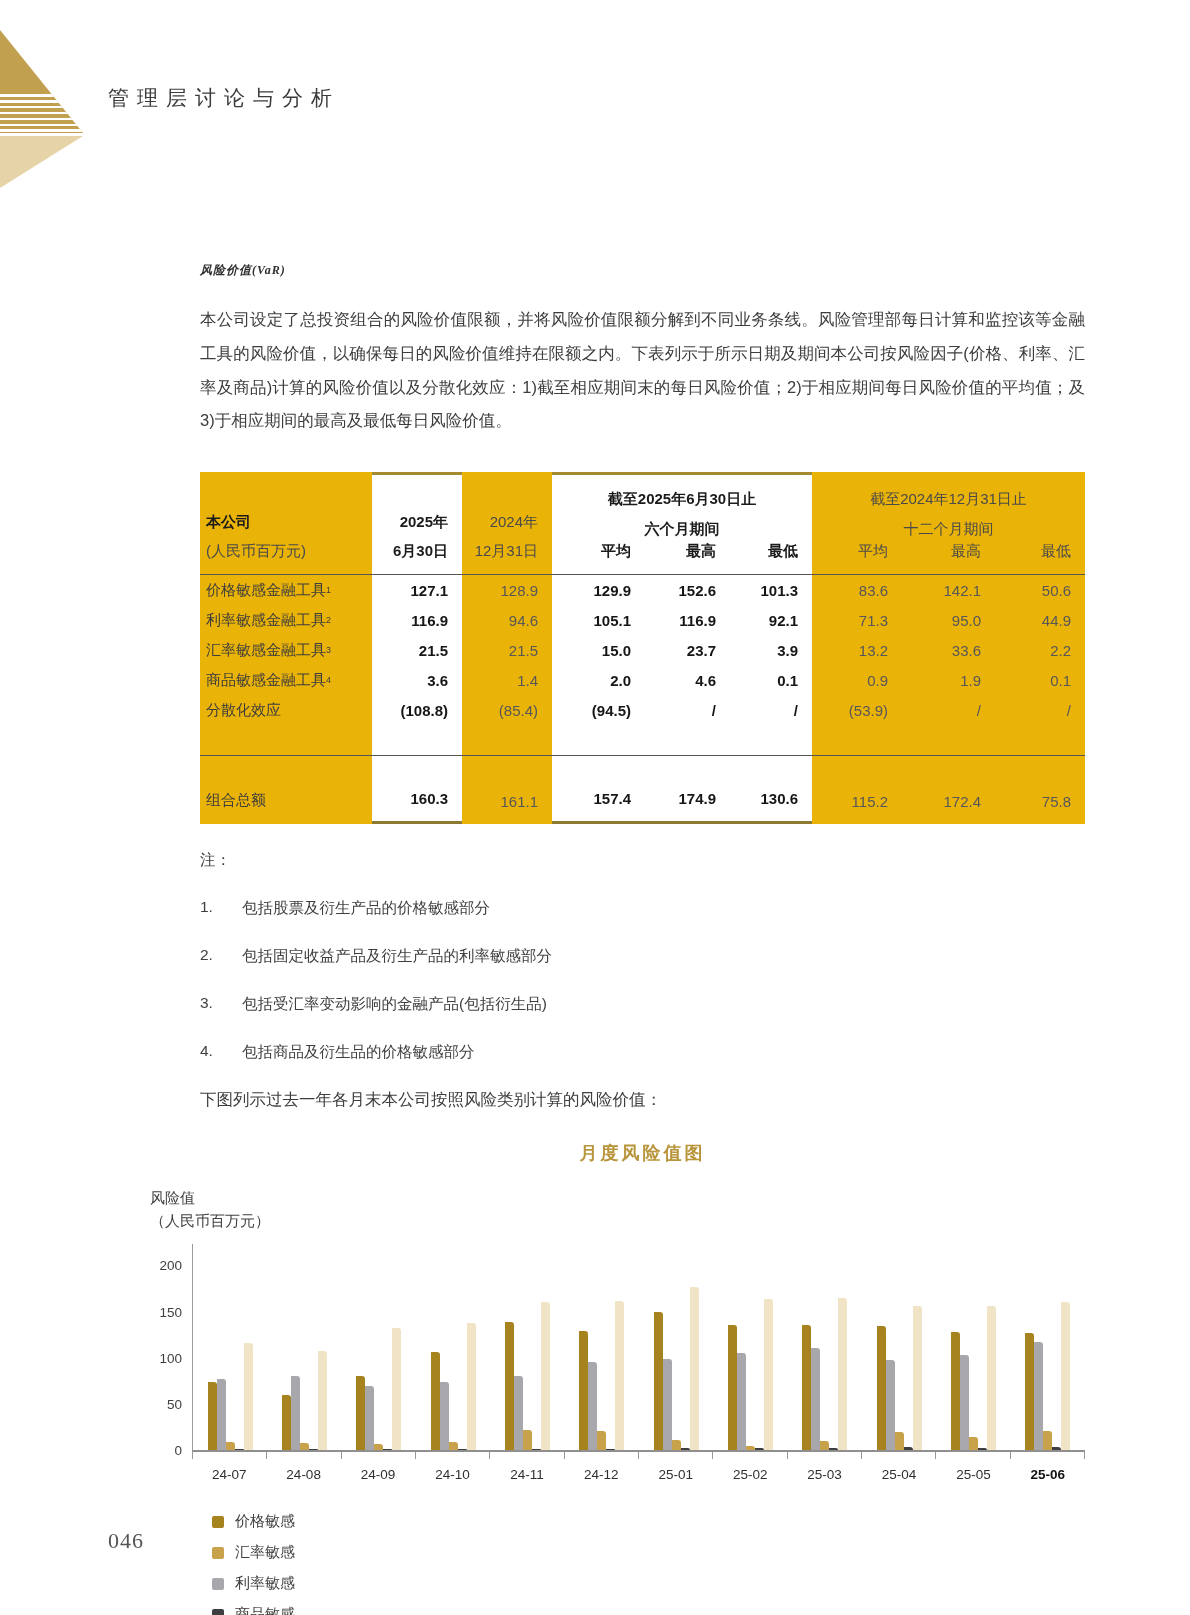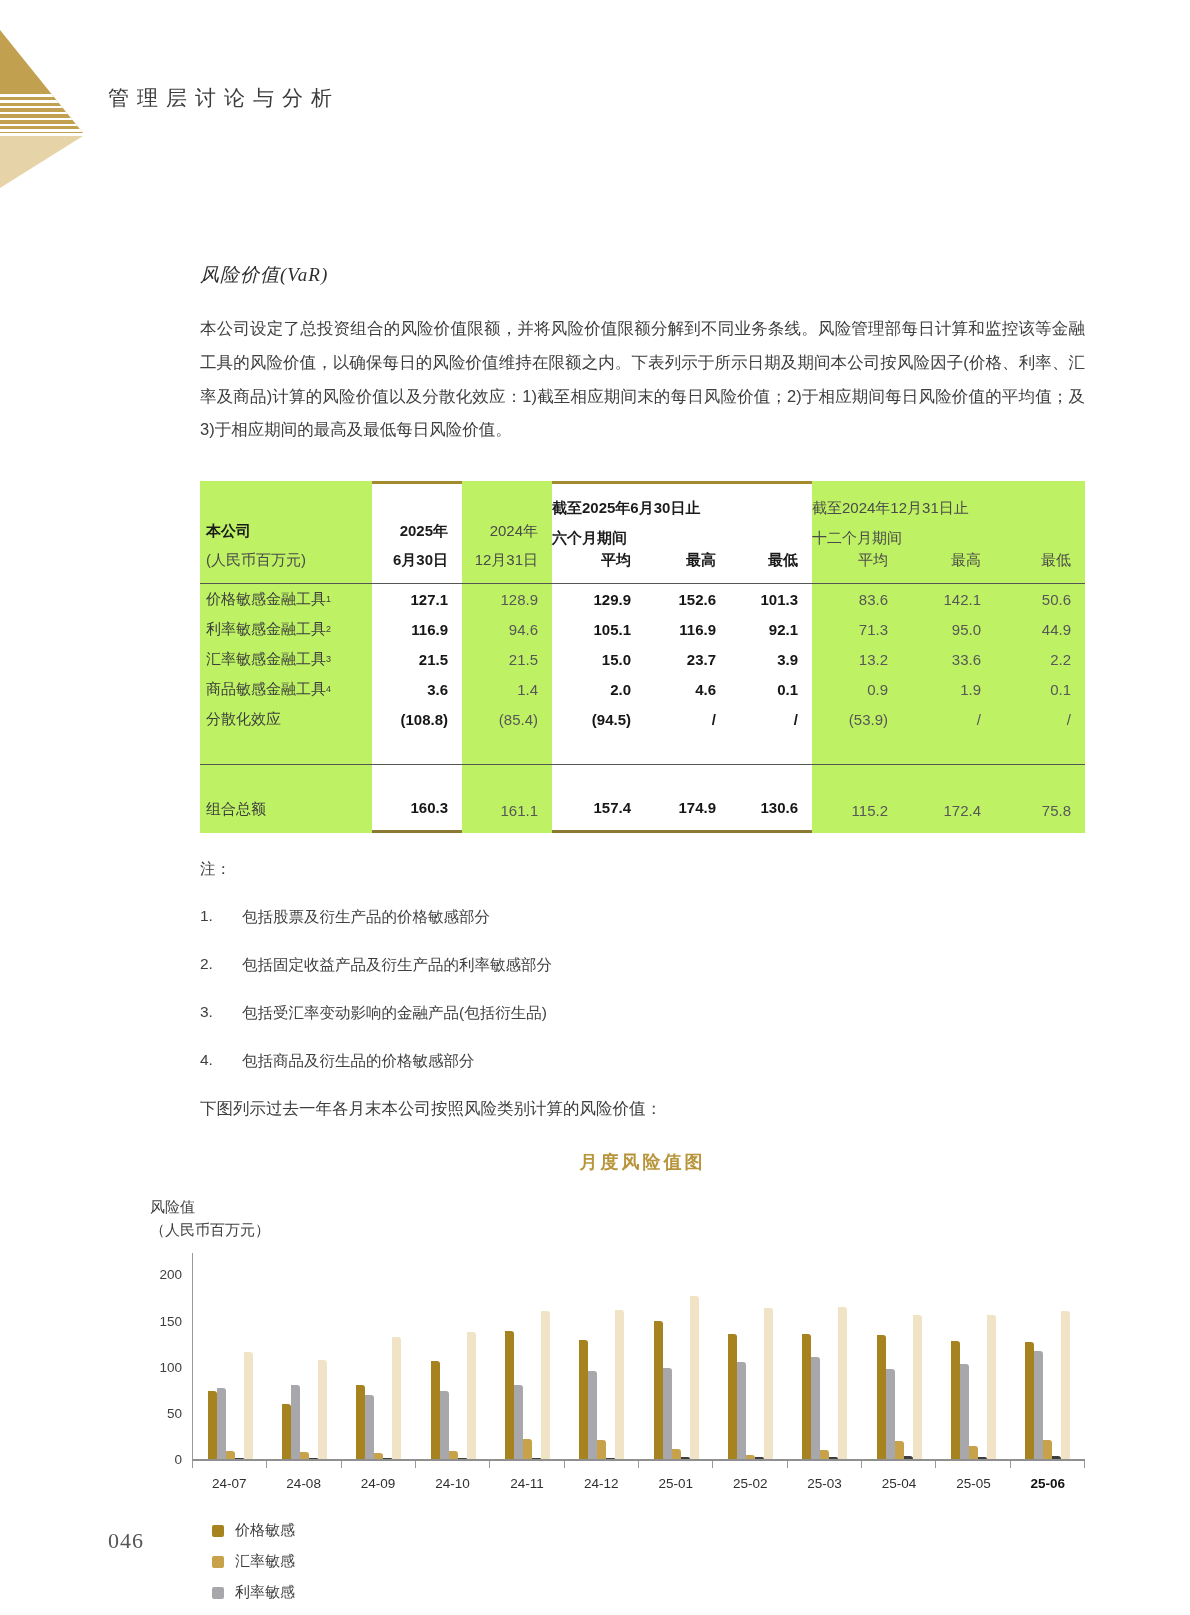--- a/index.html
+++ b/index.html
@@ -25,43 +25,43 @@
   }
 
   .doc-title {
     position:absolute; left:108px; top:84px;
     font-family:"Liberation Serif", serif; font-size:21px; letter-spacing:8px; color:#3c3c3c;
   }
 
   .content { position:absolute; left:200px; top:262px; width:885px; }
 
   .var-heading {
-    font-family:"Liberation Serif", serif; font-style:italic; font-weight:normal;
-    font-size:19px; color:#2e2e2e; margin:0 0 24px 0; letter-spacing:1px;
+    font-family:"Liberation Serif", serif; font-style:italic; font-weight:bold;
+    font-size:12px; color:#2e2e2e; margin:0 0 24px 0; letter-spacing:1px;
   }
   .intro {
     font-size:16.5px; line-height:2.05; text-align:justify;
     color:#3d3d3d; margin:0 0 34px 0;
   }
 
   
   .var-table { width:885px; font-size:15px; }
   .trow { display:grid; grid-template-columns:172px 90px 90px 93px 85px 82px 90px 93px 90px; }
   .cell { background-clip:padding-box; }
-  .bg-beige { background:#bef264; }
+  .bg-beige { background:#eab308; }
   .thead { position:relative; border-bottom:1px solid #555; }
   .thead .trow { height:102px; }
   .thead .cell {
     display:flex; flex-direction:column; justify-content:flex-end; align-items:flex-end;
     padding:0 14px 9px 0; line-height:1.95;
   }
   .thead .cell.corner { align-items:flex-start; padding-left:6px; }
   .thead .cur-top { border-top:3px solid #a58b2f; }
   .thead .bg-beige { border-top:3px solid transparent; }
-  .group-title { position:absolute; text-align:left; line-height:1.95; top:12px; }
+  .group-title { position:absolute; text-align:center; line-height:1.95; top:12px; }
   .group-title.g1 { left:352px; width:260px; font-weight:bold; color:#1b1b1b; }
   .group-title.g2 { left:612px; width:273px; color:#4a4a4a; }
   .hdr-bold { font-weight:bold; color:#1b1b1b; }
   .hdr-gray { color:#4a4a4a; }
   .tbody .trow { height:30px; }
   .tbody .cell, .ttotal .cell {
     display:flex; align-items:center; justify-content:flex-end; padding-right:14px;
   }
   .cell.lab { justify-content:flex-start; padding-left:6px; padding-right:0; }
   .val-bold { font-weight:bold; color:#161616; }

